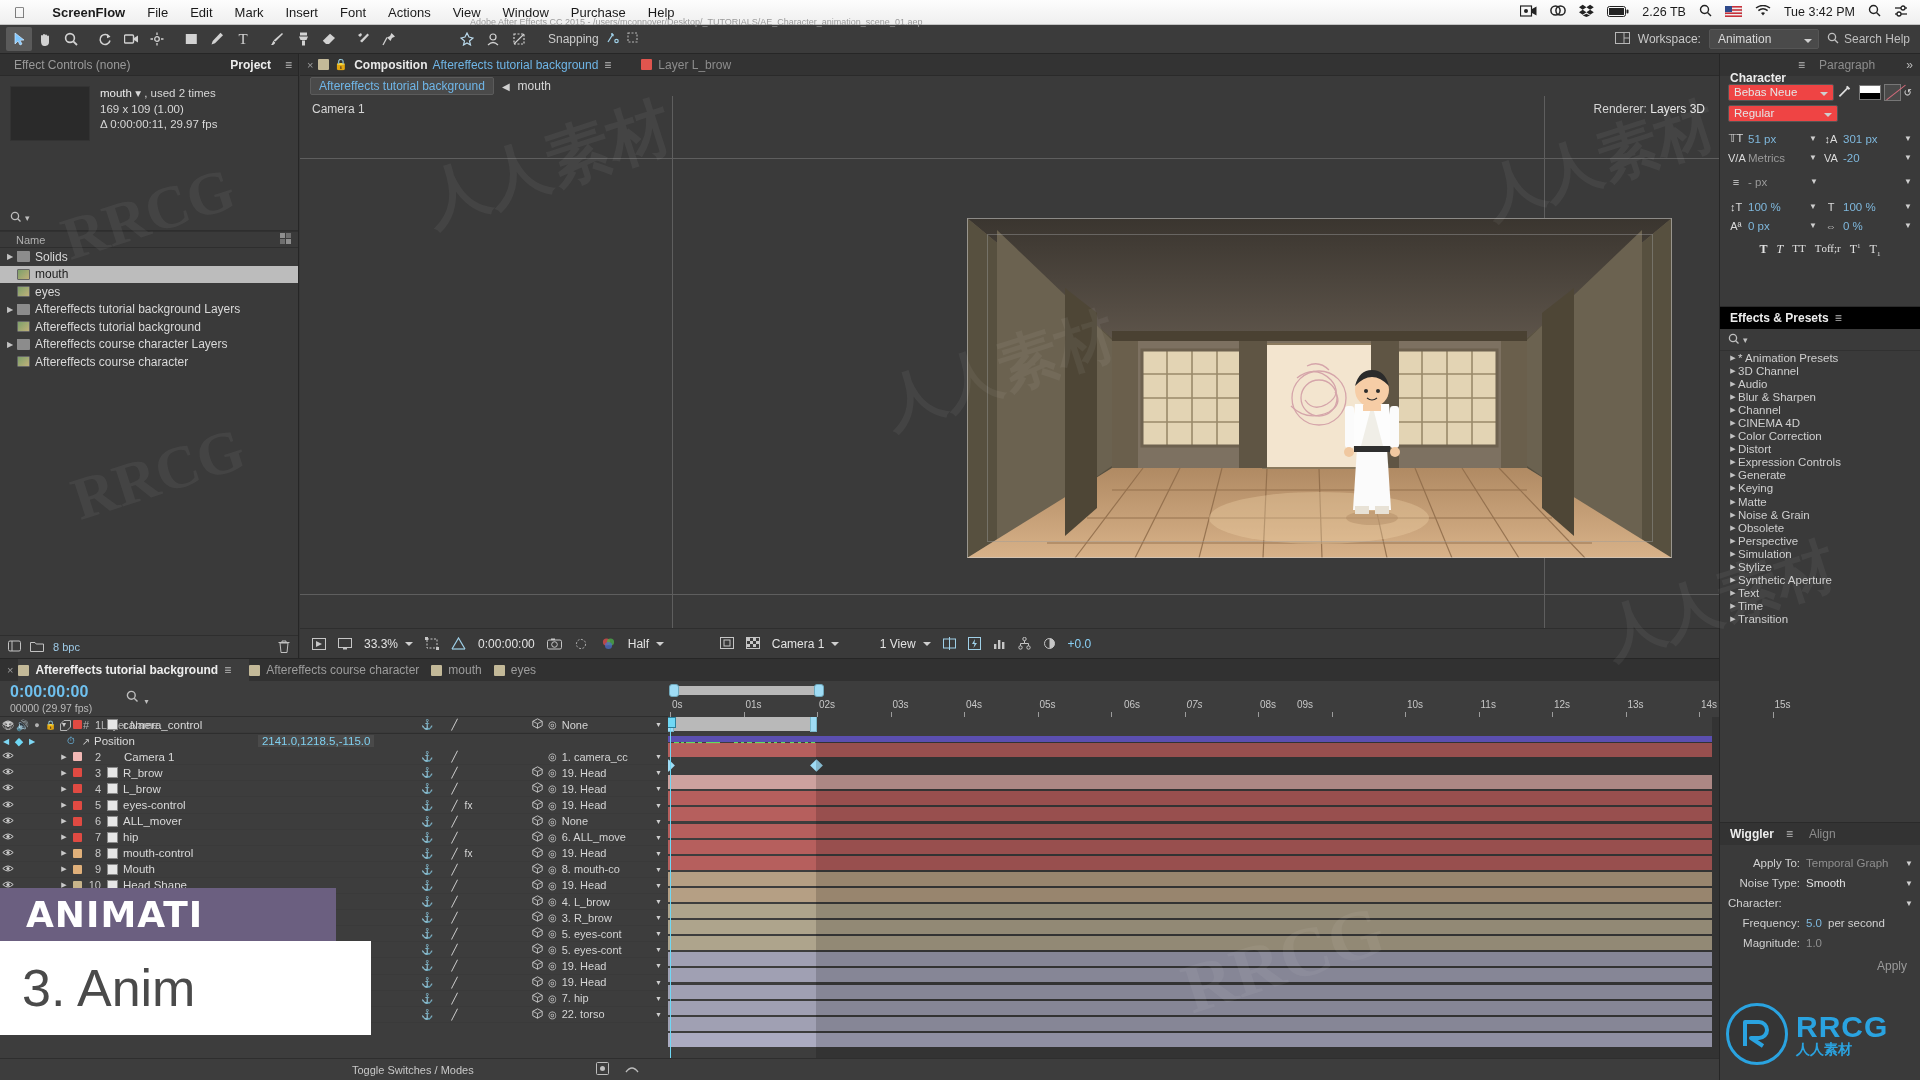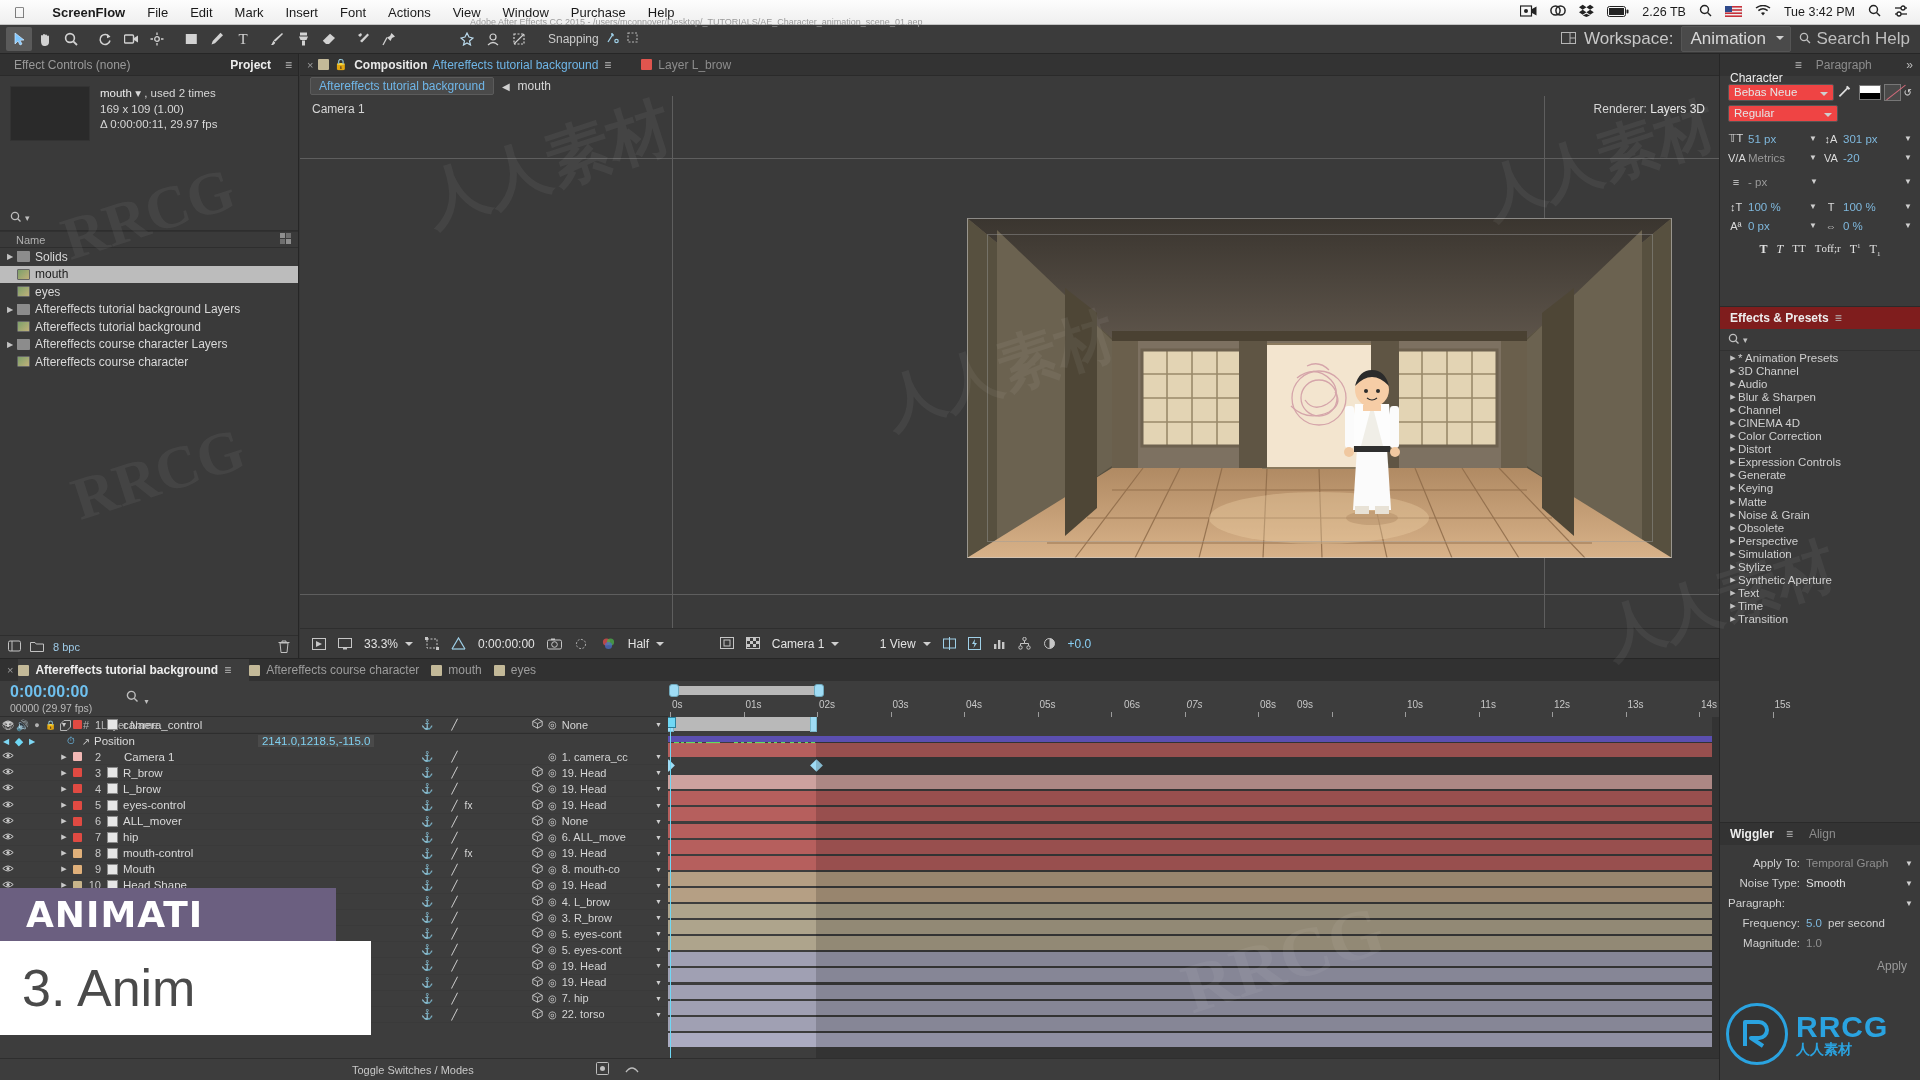--- a/index.html
+++ b/index.html
@@ -20,21 +20,21 @@
 
   
   .aetoolbar { position:absolute; left:0; top:25px; width:1920px; height:29px;
      background:#3b3b3b; border-bottom:1px solid #262626; display:flex; align-items:center;
      color:#cfcfcf; font-size:11.5px; z-index:40; }
   .tool { width:26px; height:24px; display:flex; align-items:center; justify-content:center;
      color:#d2d2d2; font-size:14px; position:relative; }
   .tool.sel { background:#5a5a5a; border-radius:2px; color:#7fc7ff; }
   .tsep { width:14px; }
   .snapbox { display:flex; align-items:center; gap:7px; margin-left:16px; color:#cbcbcb; font-size:12px;}
-  .wsarea { margin-left:auto; display:flex; align-items:center; gap:8px; padding-right:10px; font-size:17px; color:#c8c8c8;}
+  .wsarea { margin-left:auto; display:flex; align-items:center; gap:8px; padding-right:10px; font-size:12px; color:#c8c8c8;}
   .ws-sel { background:#4a4a4a; border:1px solid #555; border-radius:2px; padding:2px 20px 2px 8px;
      position:relative; min-width:110px; color:#d8d8d8; }
   .ws-sel:after{content:"";position:absolute;right:6px;top:9px;border-left:4px solid transparent;
      border-right:4px solid transparent;border-top:4px solid #cfcfcf;}
   .searchhelp{ display:flex; align-items:center; gap:5px; color:#bfbfbf; }
 
   
   .panel { position:absolute; background:#3d3d3d; }
   .ptabbar { height:22px; background:#333; display:flex; align-items:center;
      font-size:12px; color:#b6b6b6; border-bottom:1px solid #2a2a2a; }
@@ -97,21 +97,21 @@
   .cb.val{ color:#e3e3e3;}
   .drop:after{content:"";display:inline-block;margin-left:7px;border-left:4px solid transparent;
      border-right:4px solid transparent;border-top:4px solid #cfcfcf;}
   .plusval { color:#8ad0f5; }
 
   
   #rightcol { left:1719px; top:54px; width:201px; height:1026px; background:#3a3a3a;
      border-left:1px solid #262626;}
   .charpanel { position:relative; }
   .cp-tabs { height:22px; background:#333; display:flex; align-items:center; font-size:12px;}
-  .cp-tabs .t1 { color:#ededed; font-weight:normal; padding:0 6px 0 10px;margin-top:25px;}
+  .cp-tabs .t1 { color:#ededed; font-weight:bold; padding:0 6px 0 10px;margin-top:25px;}
   .cp-tabs .t2 { color:#8d8d8d; padding:0 8px;}
   .cp-tabs .chev { margin-left:auto; color:#bbb; padding-right:7px;}
   .cp-body { padding:6px 8px 8px 8px; }
   .cp-row { display:flex; align-items:center; height:21px; gap:4px; }
   .fontsel { flex:1; background:#ef4444; border:1px solid #555; height:17px; position:relative;
      color:#e6e6e6; font-size:11.5px; padding:1px 16px 0 5px; border-radius:2px;}
   .fontsel:after{content:"";position:absolute;right:5px;top:7px;border-left:4px solid transparent;
      border-right:4px solid transparent;border-top:4px solid #cfcfcf;}
   .swatches { display:flex; align-items:center; gap:3px; margin-left:4px;}
   .eyedrop { color:#dcdcdc; font-size:12px;}
@@ -121,21 +121,21 @@
   .cp-grid { display:flex; gap:6px; margin-top:5px; }
   .cp-col { flex:1; }
   .cp-field { display:flex; align-items:center; height:19px; font-size:11.5px; gap:4px; }
   .cp-ic { width:16px; color:#dcdcdc; font-size:11px; text-align:center; flex:none;}
   .cp-val { color:#7fb8dd; min-width:34px; }
   .cp-val.dim{ color:#9a9a9a;}
   .cp-caret { margin-left:auto; color:#cfcfcf; font-size:8px;}
   .cp-styles { display:flex; justify-content:center; gap:9px; margin-top:7px; color:#e2e2e2; font-size:12px;}
 
   .fxpanel { position:absolute; top:252px; left:0; width:201px; height:312px; background:#3a3a3a; border-top:1px solid #2a2a2a;}
-  .fx-tab { height:22px; background:#7f1d1d; display:flex;align-items:center; font-size:12px; color:#ededed; font-weight:bold; padding-left:10px;}
+  .fx-tab { height:22px; background:#000000; display:flex;align-items:center; font-size:12px; color:#ededed; font-weight:bold; padding-left:10px;}
   .fx-search { height:22px; display:flex; align-items:center; padding-left:8px; color:#bfbfbf; border-bottom:1px solid #313131;}
   .fx-item { height:13.1px; display:flex; align-items:center; font-size:11.5px; color:#cfcfcf; padding-left:8px;}
   .fx-item .tri{ width:10px; font-size:7px;}
 
   .wigpanel { position:absolute; top:768px; left:0; width:201px; height:312px; background:#3a3a3a; border-top:1px solid #2a2a2a;}
   .wg-tabs { height:22px; background:#333; display:flex; align-items:center; font-size:12px;}
   .wg-tabs .w1 { color:#ededed; font-weight:bold; padding:0 6px 0 10px;}
   .wg-tabs .w2 { color:#8d8d8d; padding:0 10px;}
   .wg-row { display:flex; align-items:center; height:20px; font-size:11.5px; color:#cfcfcf; padding:0 8px; gap:6px;}
   .wg-lbl { text-align:right; width:72px; color:#d0d0d0;}
@@ -994,21 +994,21 @@
         <span class="wg-lbl">Apply To:</span>
         <span class="wg-val dim">Temporal Graph</span>
         <span class="wg-caret">▼</span>
       </div>
       <div class="wg-row">
         <span class="wg-lbl">Noise Type:</span>
         <span class="wg-val">Smooth</span>
         <span class="wg-caret">▼</span>
       </div>
       <div class="wg-row">
-        <span class="wg-lbl" style="width:auto">Paragraph:</span>
+        <span class="wg-lbl" style="width:auto">Character:</span>
         <span class="wg-caret">▼</span>
       </div>
       <div class="wg-row">
         <span class="wg-lbl">Frequency:</span>
         <span class="wg-val blue">5.0</span>
         <span class="wg-val" style="color:#d0d0d0">per second</span>
       </div>
       <div class="wg-row">
         <span class="wg-lbl">Magnitude:</span>
         <span class="wg-val dim">1.0</span>

